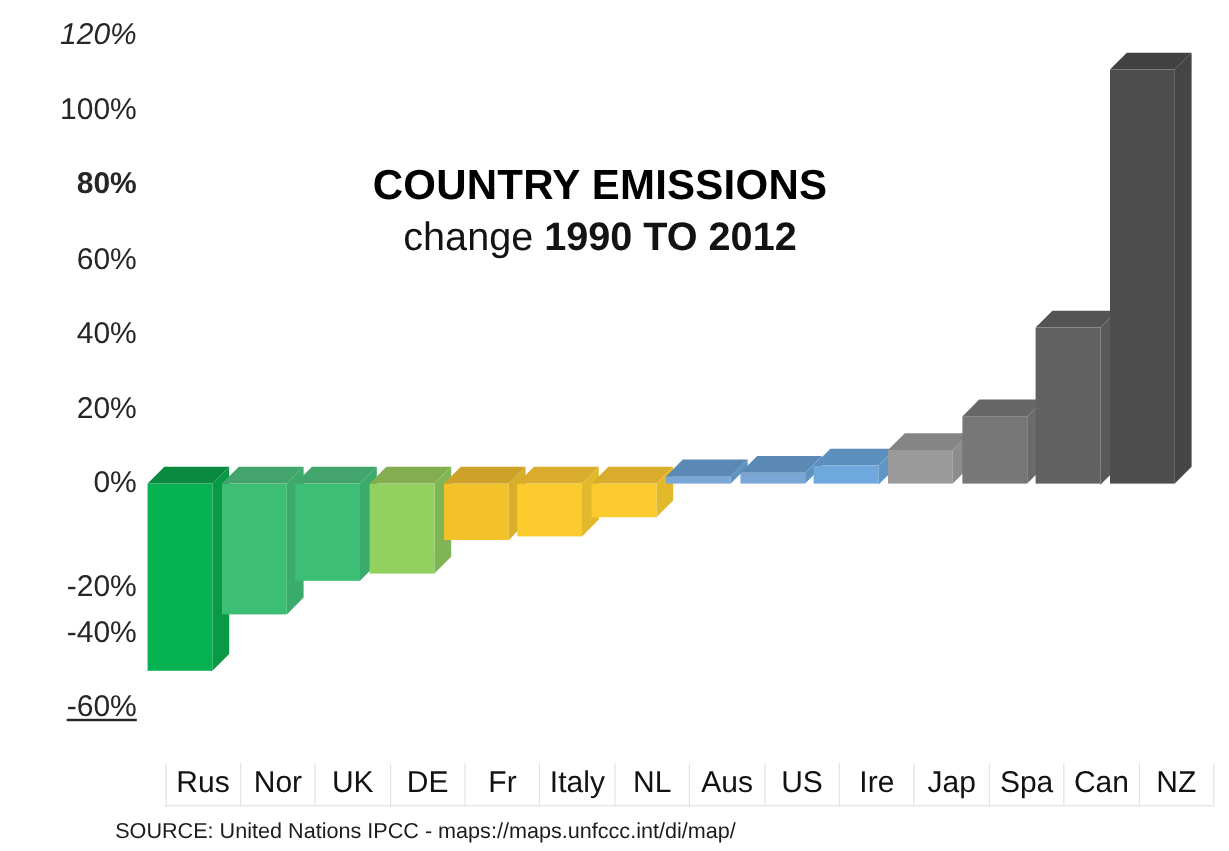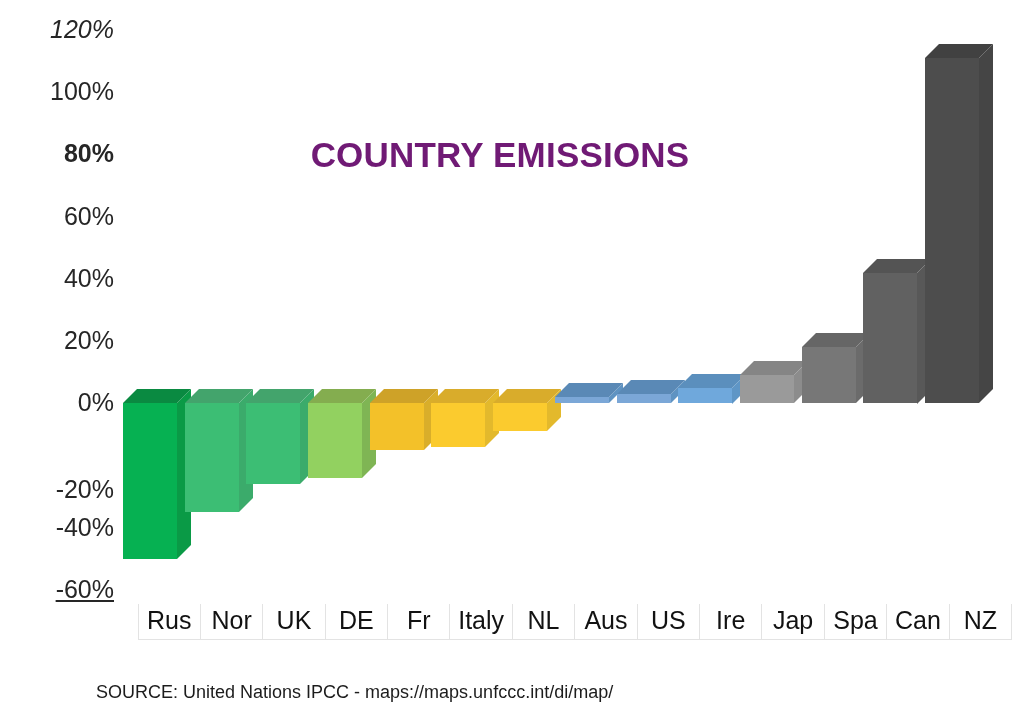--- a/index.html
+++ b/index.html
@@ -104,35 +104,35 @@
     width: 600px;
     text-align: center;
     line-height: 1.22;
     pointer-events: none;
   }
   .chart-title .line1 {
     display: block;
     font-size: 35px;
     font-weight: bold;
     letter-spacing: 0.2px;
-    color: #701a75;
+    color: #000000;
   }
   .chart-title .line2 {
     display: block;
     font-size: 33px;
     color: #131313;
   }
   .chart-title .line2 .light { font-weight: normal; }
   .chart-title .line2 .strong { font-weight: bold; }
 
   
   .data-table {
     position: absolute;
     left: 10px;
-    top: 604px;
+    top: 636px;
     width: 1002px;
     border-collapse: collapse;
     table-layout: fixed;
     font-size: 25px;
     color: #121212;
   }
   .data-table td {
     border: 1px solid #e3e3e3;
     text-align: center;
     padding: 2px 0 4px 0;
@@ -301,20 +301,21 @@
           <div class="bar-front" style="background: rgb(77, 77, 77);"></div>
           <div class="bar-top">
             <div class="bar-top-shape" style="background: rgb(65, 65, 65); width: 54px; height: 14px;"></div>
           </div>
         </div>
       </div>
     </div>
 
   <div class="chart-title">
     <span class="line1">COUNTRY EMISSIONS</span>
+    <span class="line2"><span class="light">change </span><span class="strong">1990 TO 2012</span></span>
   </div>
 
   <table class="data-table">
     <tbody>
       <tr class="header-row">
           <td class="label-cell"></td>
           <td>Rus</td>
           <td>Nor</td>
           <td>UK</td>
           <td>DE</td>

